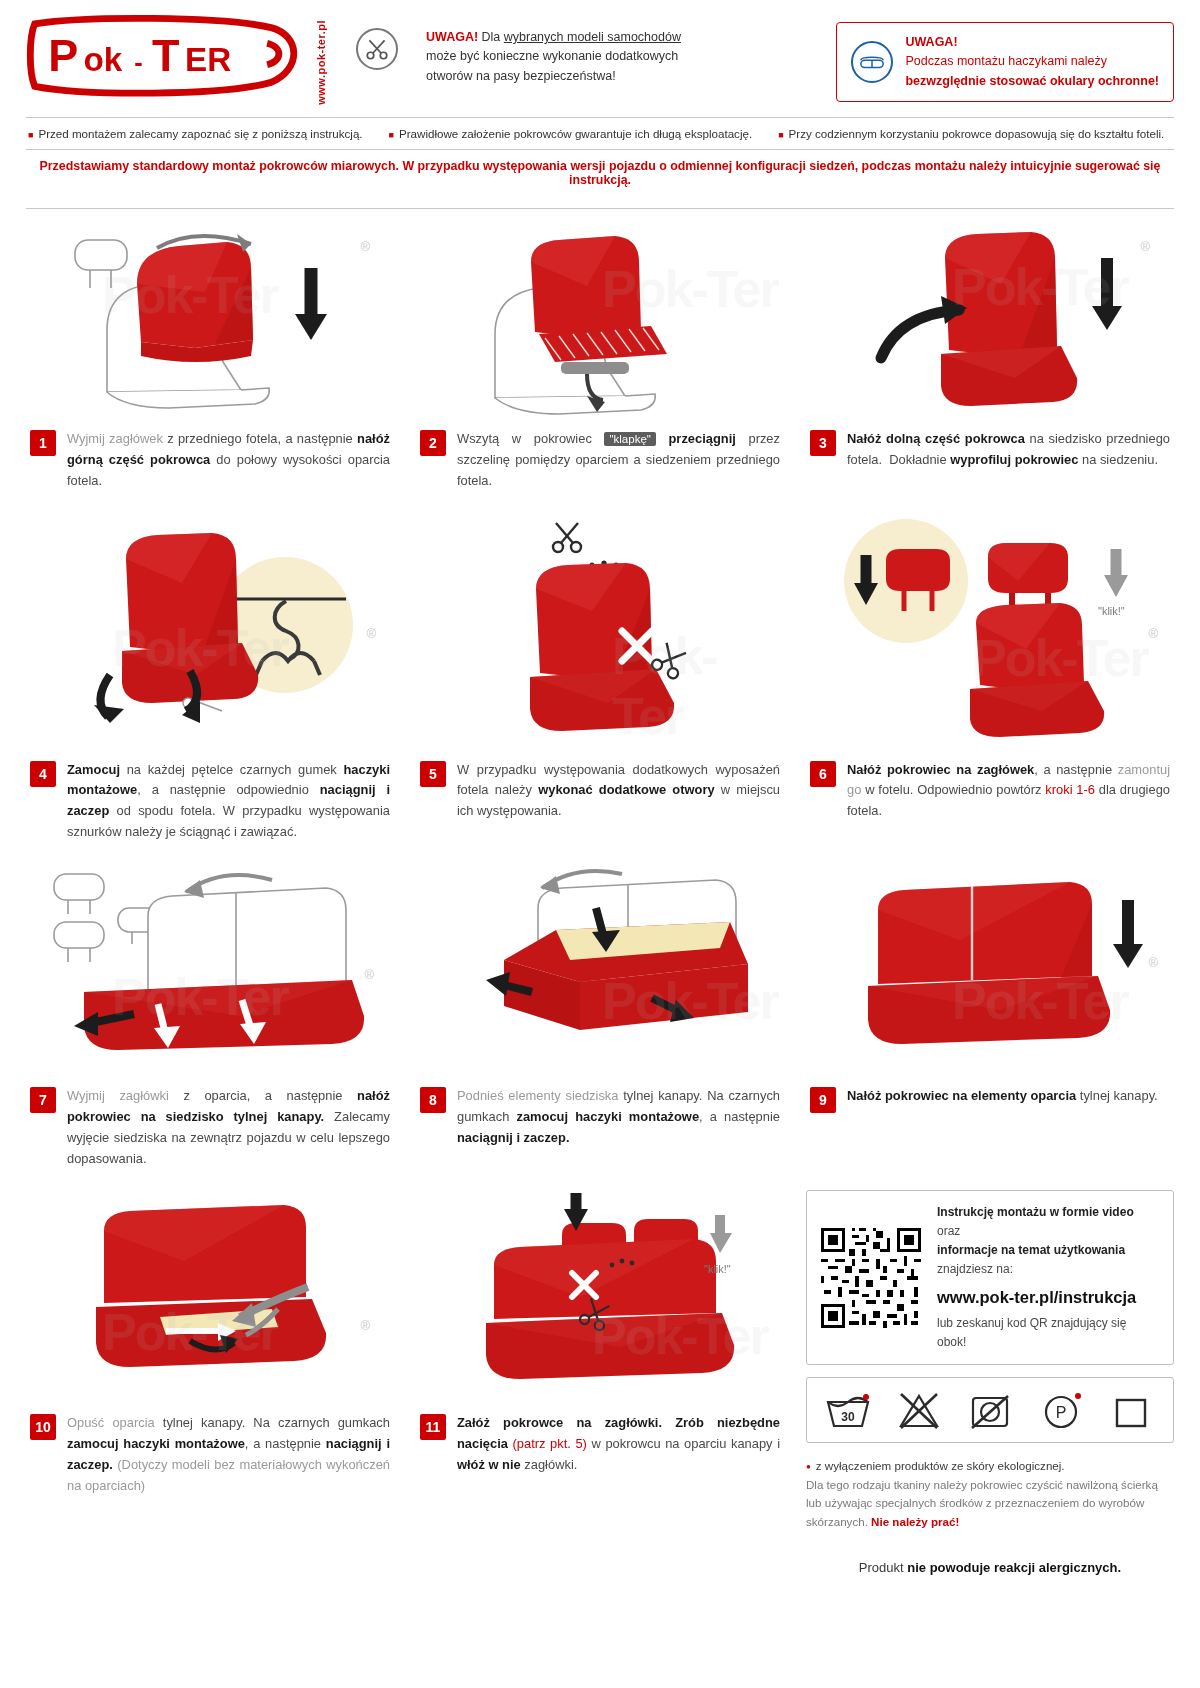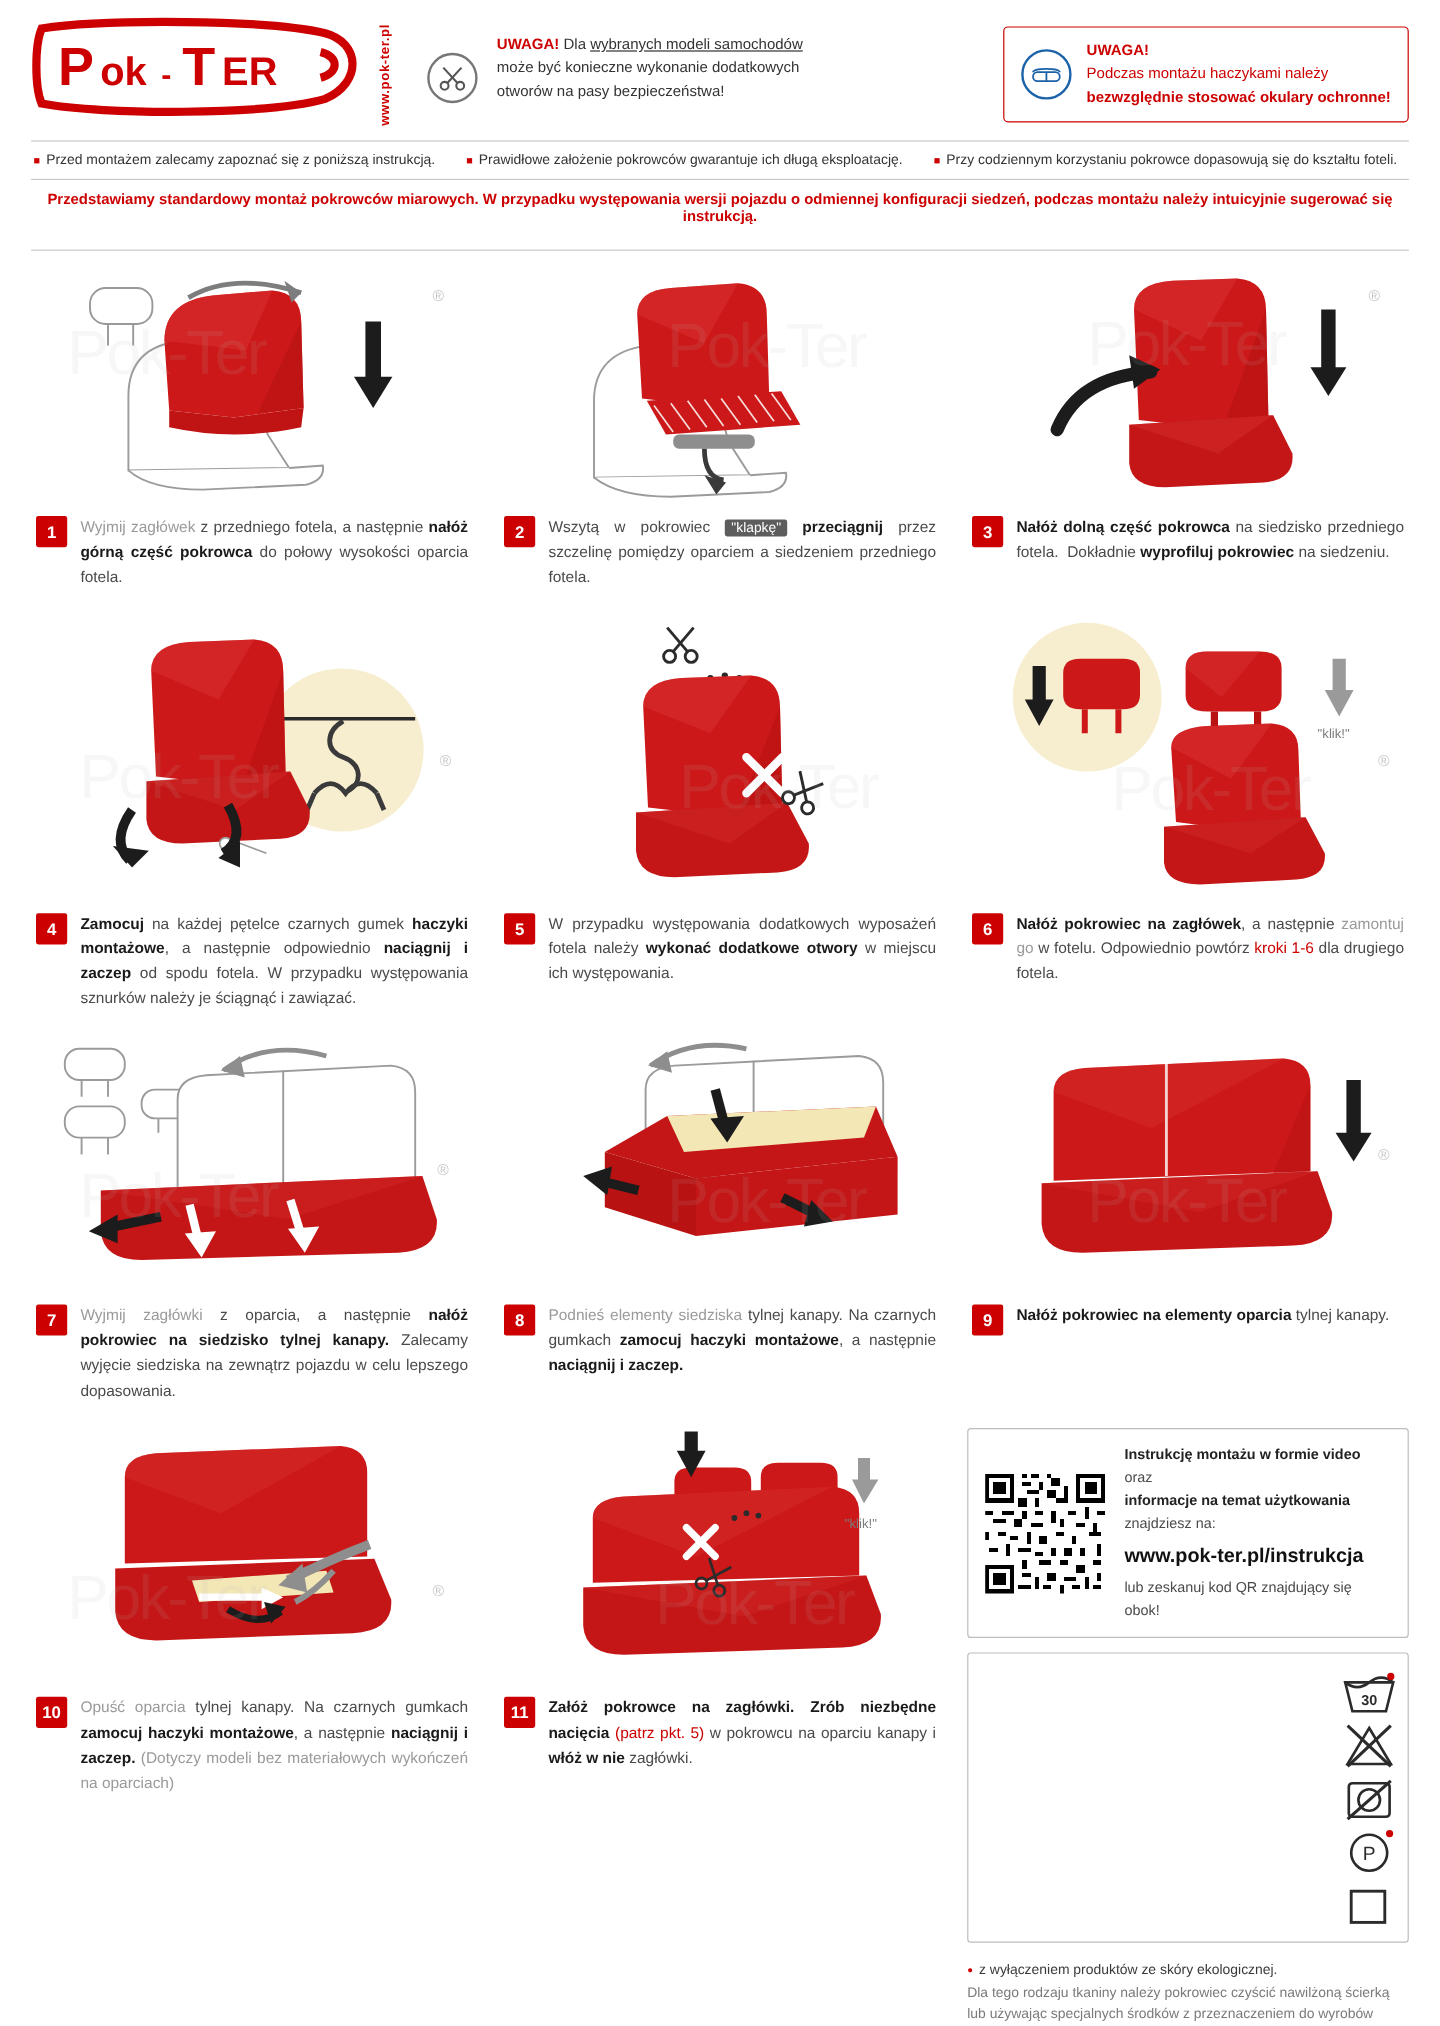--- a/index.html
+++ b/index.html
@@ -16,21 +16,21 @@
 
   
   .header { display:flex; align-items:flex-start; padding:14px 0 6px 0; }
   .logo-block { width:330px; position:relative; display:flex; align-items:flex-start; }
   .logo-svg { width:285px; height:84px; }
   .logo-url {
     font-size:11px; color:#c00; font-weight:bold;
     writing-mode:vertical-rl; transform:rotate(180deg);
     margin-left:4px; margin-top:6px; letter-spacing:.5px;
   }
-  .warn { display:flex; align-items:flex-end; gap:16px; }
+  .warn { display:flex; align-items:flex-start; gap:28px; }
   .warn1 { width:330px; padding-top:14px; }
   .warn-icon {
     width:42px; height:42px; flex:0 0 42px;
     border:2px solid #777; border-radius:50%;
     display:flex; align-items:center; justify-content:center;
     color:#555;
   }
   .warn-icon.blue { border-color:#1b62a8; color:#1b62a8; }
   .warn-text { font-size:12.5px; line-height:1.55; color:#333; }
   .warn-text b { color:#c00; }
@@ -69,37 +69,37 @@
   .ctext b { color:#1a1a1a; }
   .ctext .red { color:#c00; }
   .ctext .grey { color:#9a9a9a; }
   .ctext .tag {
     background:#5d5d5d; color:#fff; padding:1px 5px; border-radius:2px; font-size:11.5px;
   }
 
   
   .wm {
     position:absolute; pointer-events:none; opacity:.11;
-    font-family:"Liberation Sans", sans-serif; font-weight:normal;
-    color:#b9b9b9; font-size:52px; letter-spacing:-2px;
+    font-family:"Liberation Sans", sans-serif; font-weight:bold;
+    color:#b9b9b9; font-size:52px; letter-spacing:-2px;margin-left:46px;
   }
   .reg { position:absolute; color:#c9c9c9; font-size:13px; }
 
   
   .infobox {
     border:1.3px solid #bdbdbd; border-radius:3px; padding:12px 14px;
     display:flex; gap:16px; align-items:center; margin-top:4px;
   }
   .qr { width:100px; height:100px; flex:0 0 100px; }
   .infotext { font-size:12px; line-height:1.6; color:#4a4a4a; }
   .infotext b { color:#222;margin-top:24px; }
   .infotext .big { display:block; font-size:16.5px; font-weight:bold; color:#111; margin:4px 0 4px 0; }
   .carebox {
     border:1.3px solid #bdbdbd; border-radius:3px; margin-top:12px;
-    display:flex; justify-content:space-around; align-items:flex-end; padding:10px 6px;flex-direction:column;
+    display:flex; justify-content:space-around; align-items:flex-start; padding:10px 6px;
   }
   .careline { margin-top:14px; font-size:11.6px; line-height:1.6; color:#7a7a7a; }
   .careline .sq { color:#c00; font-size:8px; vertical-align:middle; margin-right:5px;}
   .careline .dark { color:#3a3a3a; }
   .careline .red { color:#c00; font-weight:bold; }
   .finalline { text-align:center; margin-top:28px; font-size:13px; color:#3a3a3a; }
   .finalline b { color:#111; }
 </style>
 </head>
 <body>

